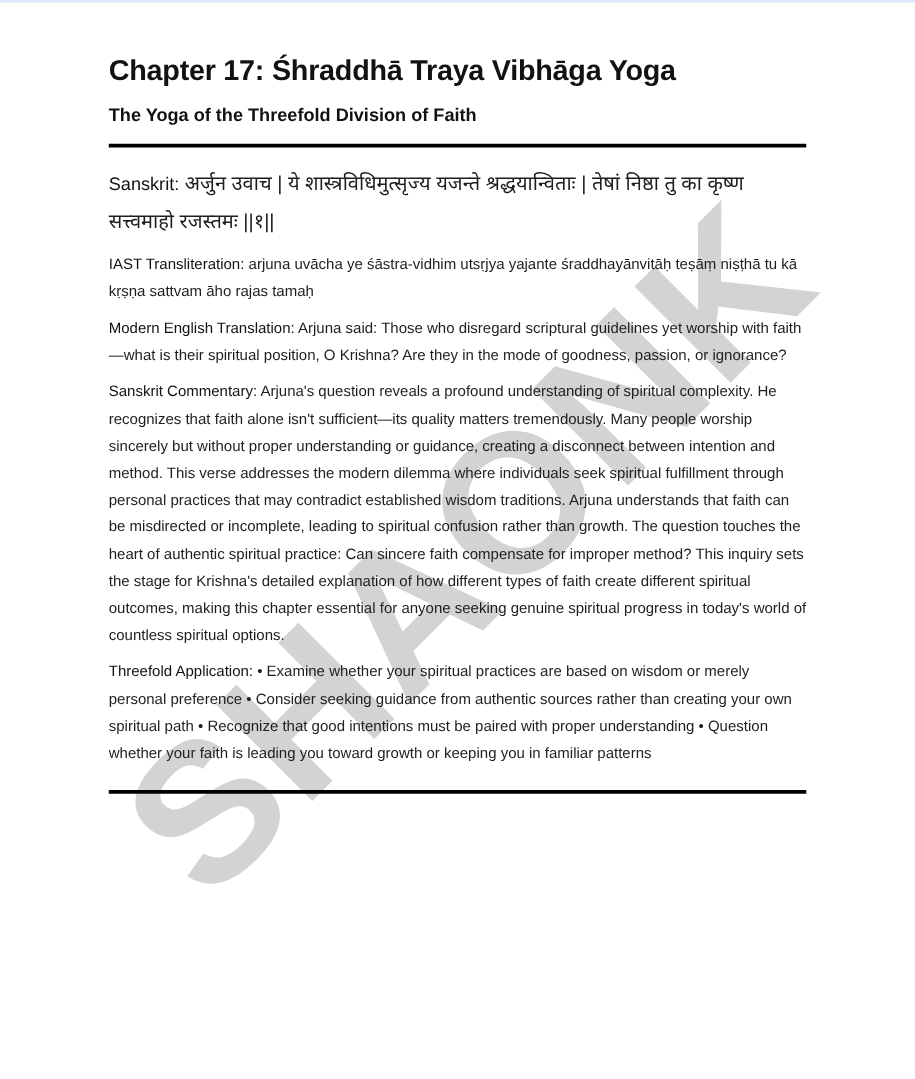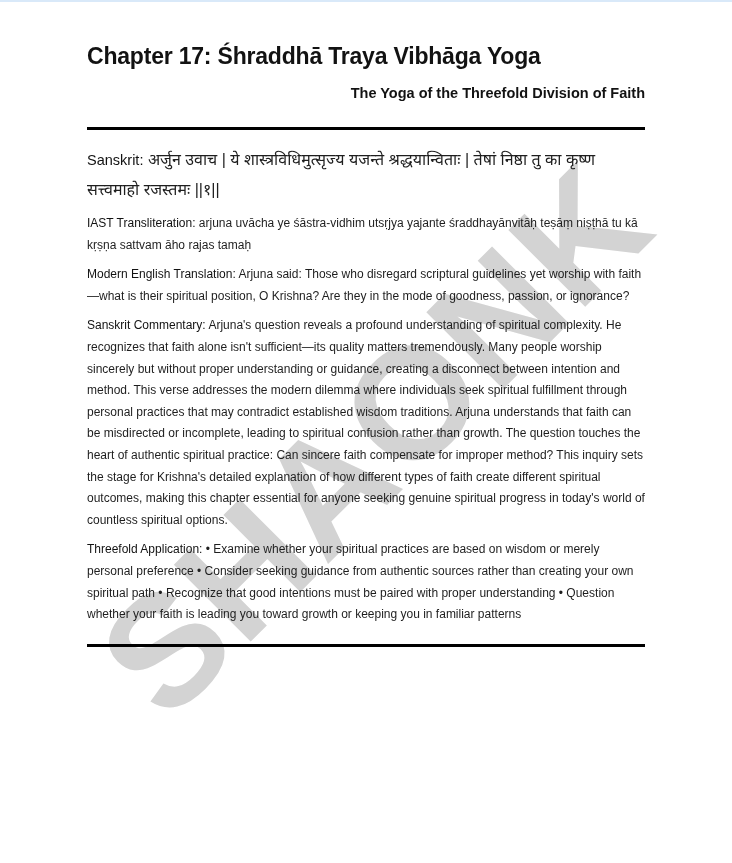--- a/index.html
+++ b/index.html
@@ -43,26 +43,25 @@
   }
   h1.page-title{
     margin:0 0 12px 0;
     font-size:23px;
     line-height:29px;
     font-weight:bold;
     color:var(--ink-strong);
     letter-spacing:-0.2px;
   }
   .page-subtitle{
-    margin:0 0 24px 0;
+    margin:0 0 12px 0;
     font-size:14.5px;
     line-height:20px;
     font-weight:bold;
     color:var(--ink-strong);
-    text-align:right;
   }
   hr.rule{
     border:none;
     border-top:3px solid var(--rule);
     margin:0 0 15px 0;
     width:100%;
   }
   hr.rule-bottom{
     margin:18px 0 0 0;
   }

